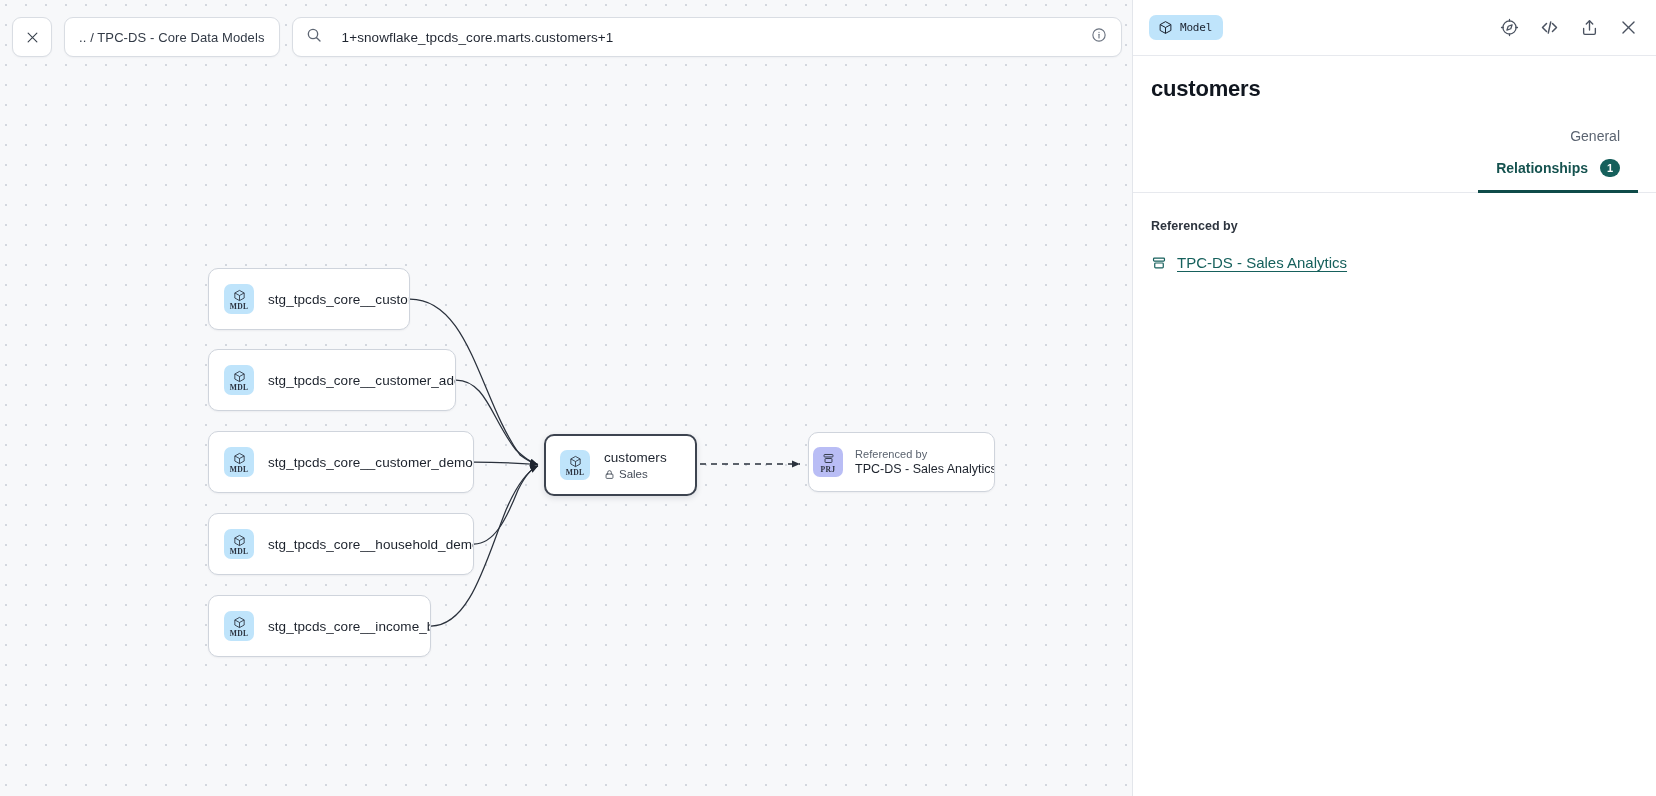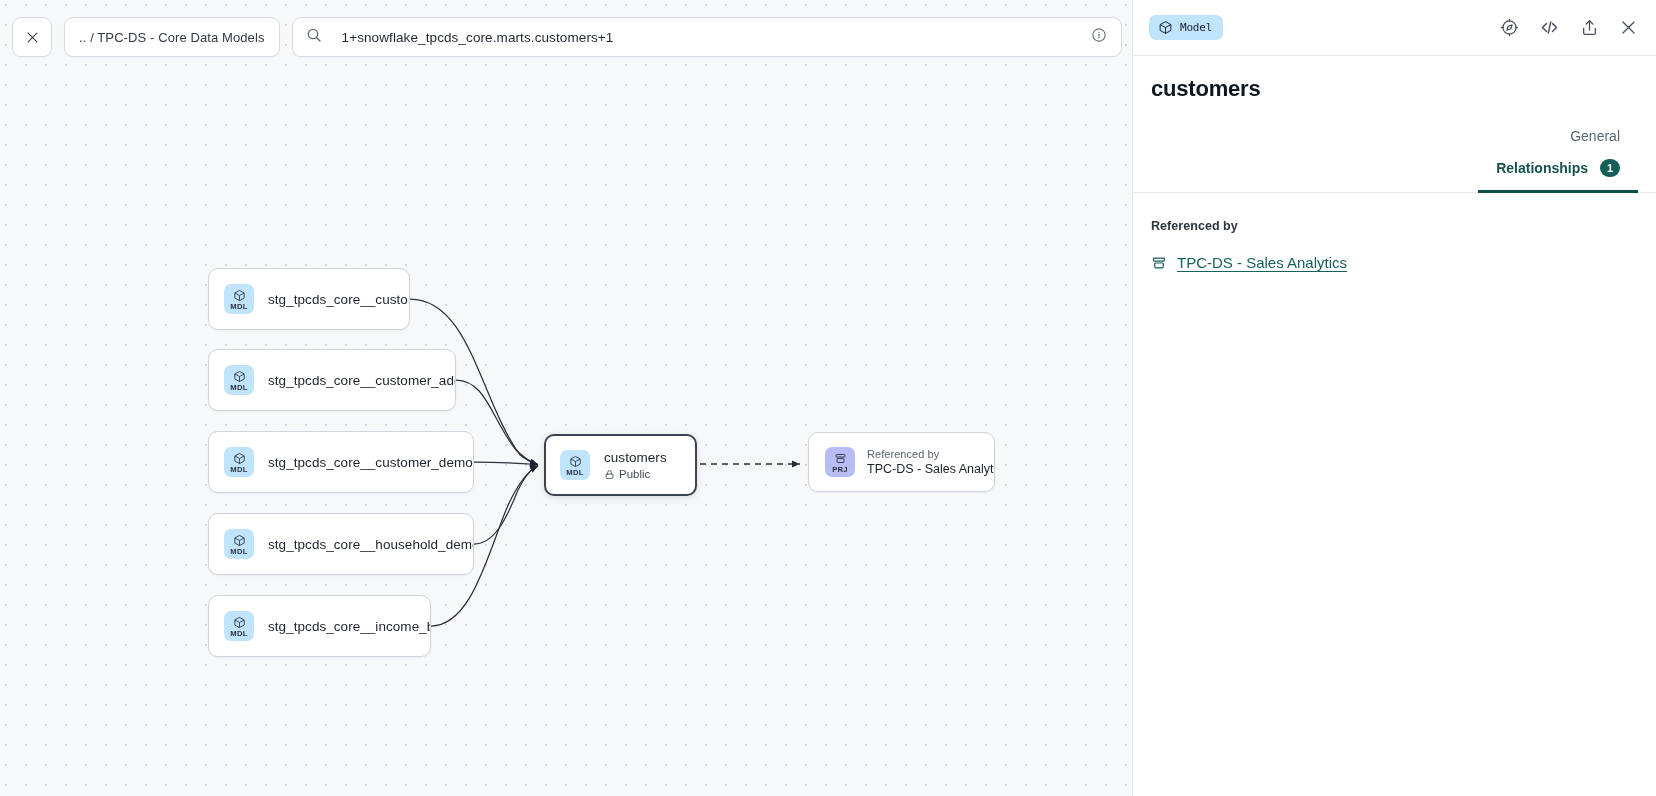--- a/index.html
+++ b/index.html
@@ -123,21 +123,21 @@
   }
   .node-badge.mdl { background: #bfe4fb; }
   .node-badge.prj { background: #b9bdf5; }
   .node-badge .bicon { line-height: 0; margin-top: 1px; }
   .node-badge .btxt {
     font-size: 7.6px;
     font-weight: 700;
     color: #2c3340;
     letter-spacing: .3px;
     margin-top: 0px;
-    font-family: Liberation Sans, sans-serif;
+    font-family: Liberation Serif, serif;
   }
   .node-text {
     margin-left: 14px;
     padding-right: 12px;
     overflow: hidden;
   }
   .node-title {
     font-size: 13.5px;
     color: #1c222c;
     white-space: nowrap;
@@ -427,27 +427,27 @@
       </div>
       <div class="node-text">
         <div class="node-title">customers</div>
         <div class="node-sub">
           <span style="line-height:0;">
             <svg width="11" height="11" viewBox="0 0 24 24" fill="none" stroke="#434b57" stroke-width="1.9" stroke-linecap="round">
               <rect x="4.5" y="11" width="15" height="9.5" rx="2"></rect>
               <path d="M8 11 L8 7.6 A4 4 0 0 1 16 7.6 L16 11"></path>
             </svg>
           </span>
-          <span>Public</span>
+          <span>Sales</span>
         </div>
       </div>
     </div>
 
     <div class="node" style="left:808px; top:432px; width:187px; height:60px;">
-      <div class="node-badge prj" style="margin-left:16px;">
+      <div class="node-badge prj" style="margin-left:4px;">
         <span class="bicon">
           <svg width="13" height="13" viewBox="0 0 24 24" fill="none" stroke="#2c3340" stroke-width="1.7" stroke-linejoin="round">
             <rect x="3.8" y="4.6" width="16.4" height="4.6" rx="1.3"></rect>
             <rect x="5.6" y="12" width="12.8" height="7.4" rx="1.3"></rect>
           </svg>
         </span>
         <span class="btxt">PRJ</span>
       </div>
       <div class="node-text" style="margin-left:12px;">
         <div class="node-eyebrow">Referenced by</div>

